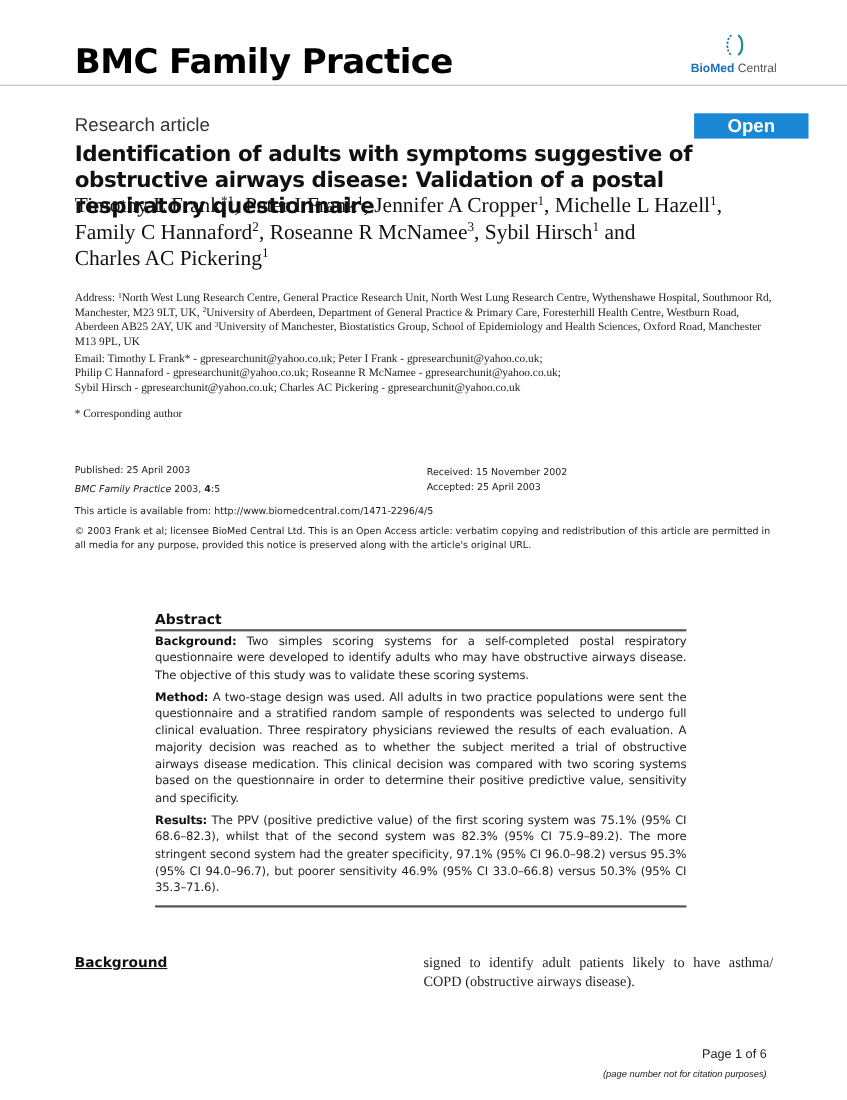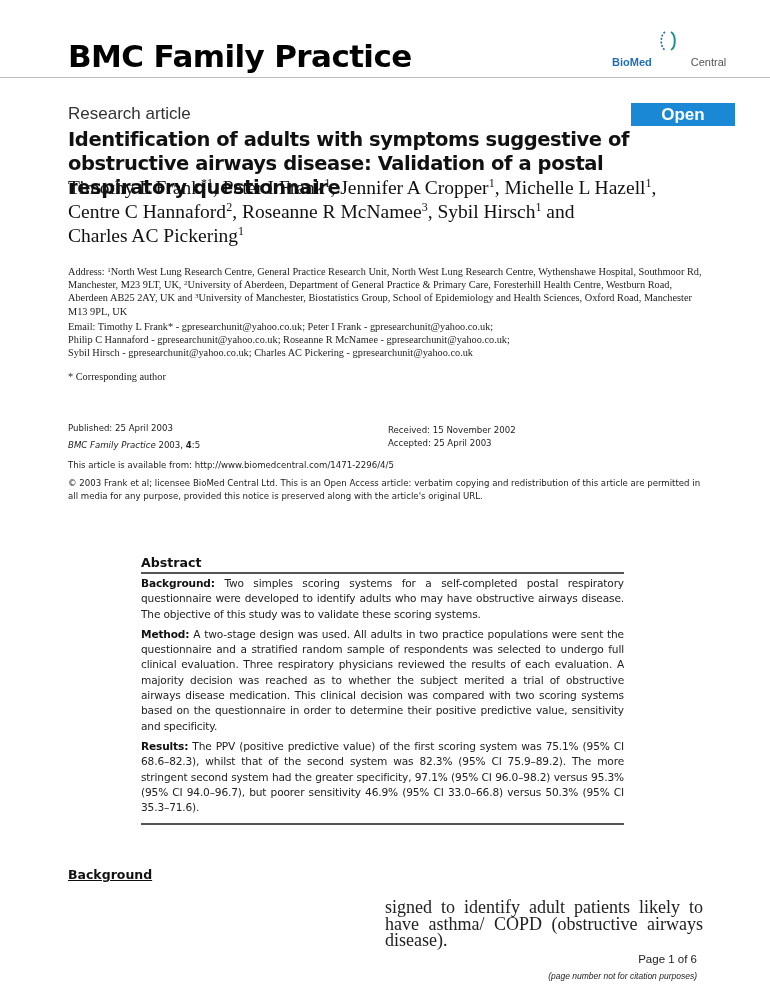--- a/index.html
+++ b/index.html
@@ -8,21 +8,21 @@
 
     .journal-title {
       position: absolute; left: 68px; top: 38px;
       font-family: "DejaVu Sans", sans-serif; font-weight: bold;
       font-size: 31px; letter-spacing: -0.6px; color: #000;
     }
     .logo { position: absolute; left: 612px; top: 30px; width: 110px; height: 40px; text-align: center; }
     .logo-swirl { position: absolute; left: 47px; top: 0; width: 18px; height: 22px; }
     .logo-text { position: absolute; left: 0; top: 26px; width: 110px; font-size: 11px; font-family: "Liberation Sans", sans-serif; white-space: nowrap; }
     .logo-bio { color: #1e6fb5; font-weight: bold; }
-    .logo-central { color: #555; padding-left: 36px; }
+    .logo-central { color: #555; }
 
     .top-rule { position: absolute; left: 0; top: 77px; width: 770px; height: 1px; background: #bdbdbd; }
 
     .article-type {
       position: absolute; left: 68px; top: 104px;
       font-family: "Liberation Sans", sans-serif; font-size: 17px; color: #333;
     }
     .open-access {
       position: absolute; left: 631px; top: 103px; width: 104px; height: 23px;
       background: #1a88d4; color: #fff; font-family: "Liberation Sans", sans-serif;
@@ -58,21 +58,21 @@
     .abstract-para {
       font-family: "DejaVu Sans", sans-serif; font-size: 10.6px; line-height: 15.3px;
       text-align: justify; color: #222; margin-bottom: 5px; letter-spacing: -0.15px;
     }
     .abstract-para b { color: #111; }
     .abstract-bottom-rule { height: 2px; background: #555; margin-top: 8px; }
 
     .col-left { position: absolute; left: 68px; top: 867px; width: 308px; }
     .col-right { position: absolute; left: 385px; top: 867px; width: 318px; }
     .section-heading { font-family: "DejaVu Sans", sans-serif; font-weight: bold; font-size: 12.5px; color: #111; line-height: 15px; text-decoration: underline; }
-    .body-text { font-family: "Liberation Serif", serif; font-size: 18px; line-height: 16.5px; text-align: justify; color: #222; margin-top: 32px; }
+    .body-text { font-family: "Liberation Serif", serif; font-size: 13px; line-height: 16.5px; text-align: justify; color: #222; }
 
     .page-num { position: absolute; right: 73px; top: 953px; font-family: "Liberation Sans", sans-serif; font-size: 11.5px; color: #222; }
     .page-note { position: absolute; right: 73px; top: 971px; font-family: "Liberation Sans", sans-serif; font-style: italic; font-size: 8.5px; color: #222; }
   </style>
 </head>
 <body>
 
 <div class="journal-title">BMC Family Practice</div>
 
 <div class="logo">
@@ -88,21 +88,21 @@
 <div class="article-type">Research article</div>
 <div class="open-access">Open Access</div>
 
 <div class="article-title">Identification of adults with symptoms suggestive of obstructive airways disease: Validation of a postal respiratory questionnaire</div>
 
 <div class="authors">
   <span><span>Timothy L Frank</span><sup>*1</sup></span><span>, </span>
   <span><span>Peter I Frank</span><sup>1</sup></span><span>, </span>
   <span><span>Jennifer A Cropper</span><sup>1</sup></span><span>, </span>
   <span><span>Michelle L Hazell</span><sup>1</sup></span><span>, </span><br>
-  <span><span>Centre C Hannaford</span><sup>2</sup></span><span>, </span>
+  <span><span>Family C Hannaford</span><sup>2</sup></span><span>, </span>
   <span><span>Roseanne R McNamee</span><sup>3</sup></span><span>, </span>
   <span><span>Sybil Hirsch</span><sup>1</sup></span><span> and </span><br>
   <span><span>Charles AC Pickering</span><sup>1</sup></span>
 </div>
 
 <div class="address"><span>Address: </span><sup>1</sup><span>North West Lung Research Centre, General Practice Research Unit, North West Lung Research Centre, Wythenshawe Hospital, Southmoor Rd, Manchester, M23 9LT, UK, </span><sup>2</sup><span>University of Aberdeen, Department of General Practice &amp; Primary Care, Foresterhill Health Centre, Westburn Road, Aberdeen AB25 2AY, UK and </span><sup>3</sup><span>University of Manchester, Biostatistics Group, School of Epidemiology and Health Sciences, Oxford Road, Manchester M13 9PL, UK</span></div>
 
 <div class="email">
   <div>Email: Timothy L Frank* - gpresearchunit@yahoo.co.uk; Peter I Frank - gpresearchunit@yahoo.co.uk;</div>
   <div>Philip C Hannaford - gpresearchunit@yahoo.co.uk; Roseanne R McNamee - gpresearchunit@yahoo.co.uk;</div>

